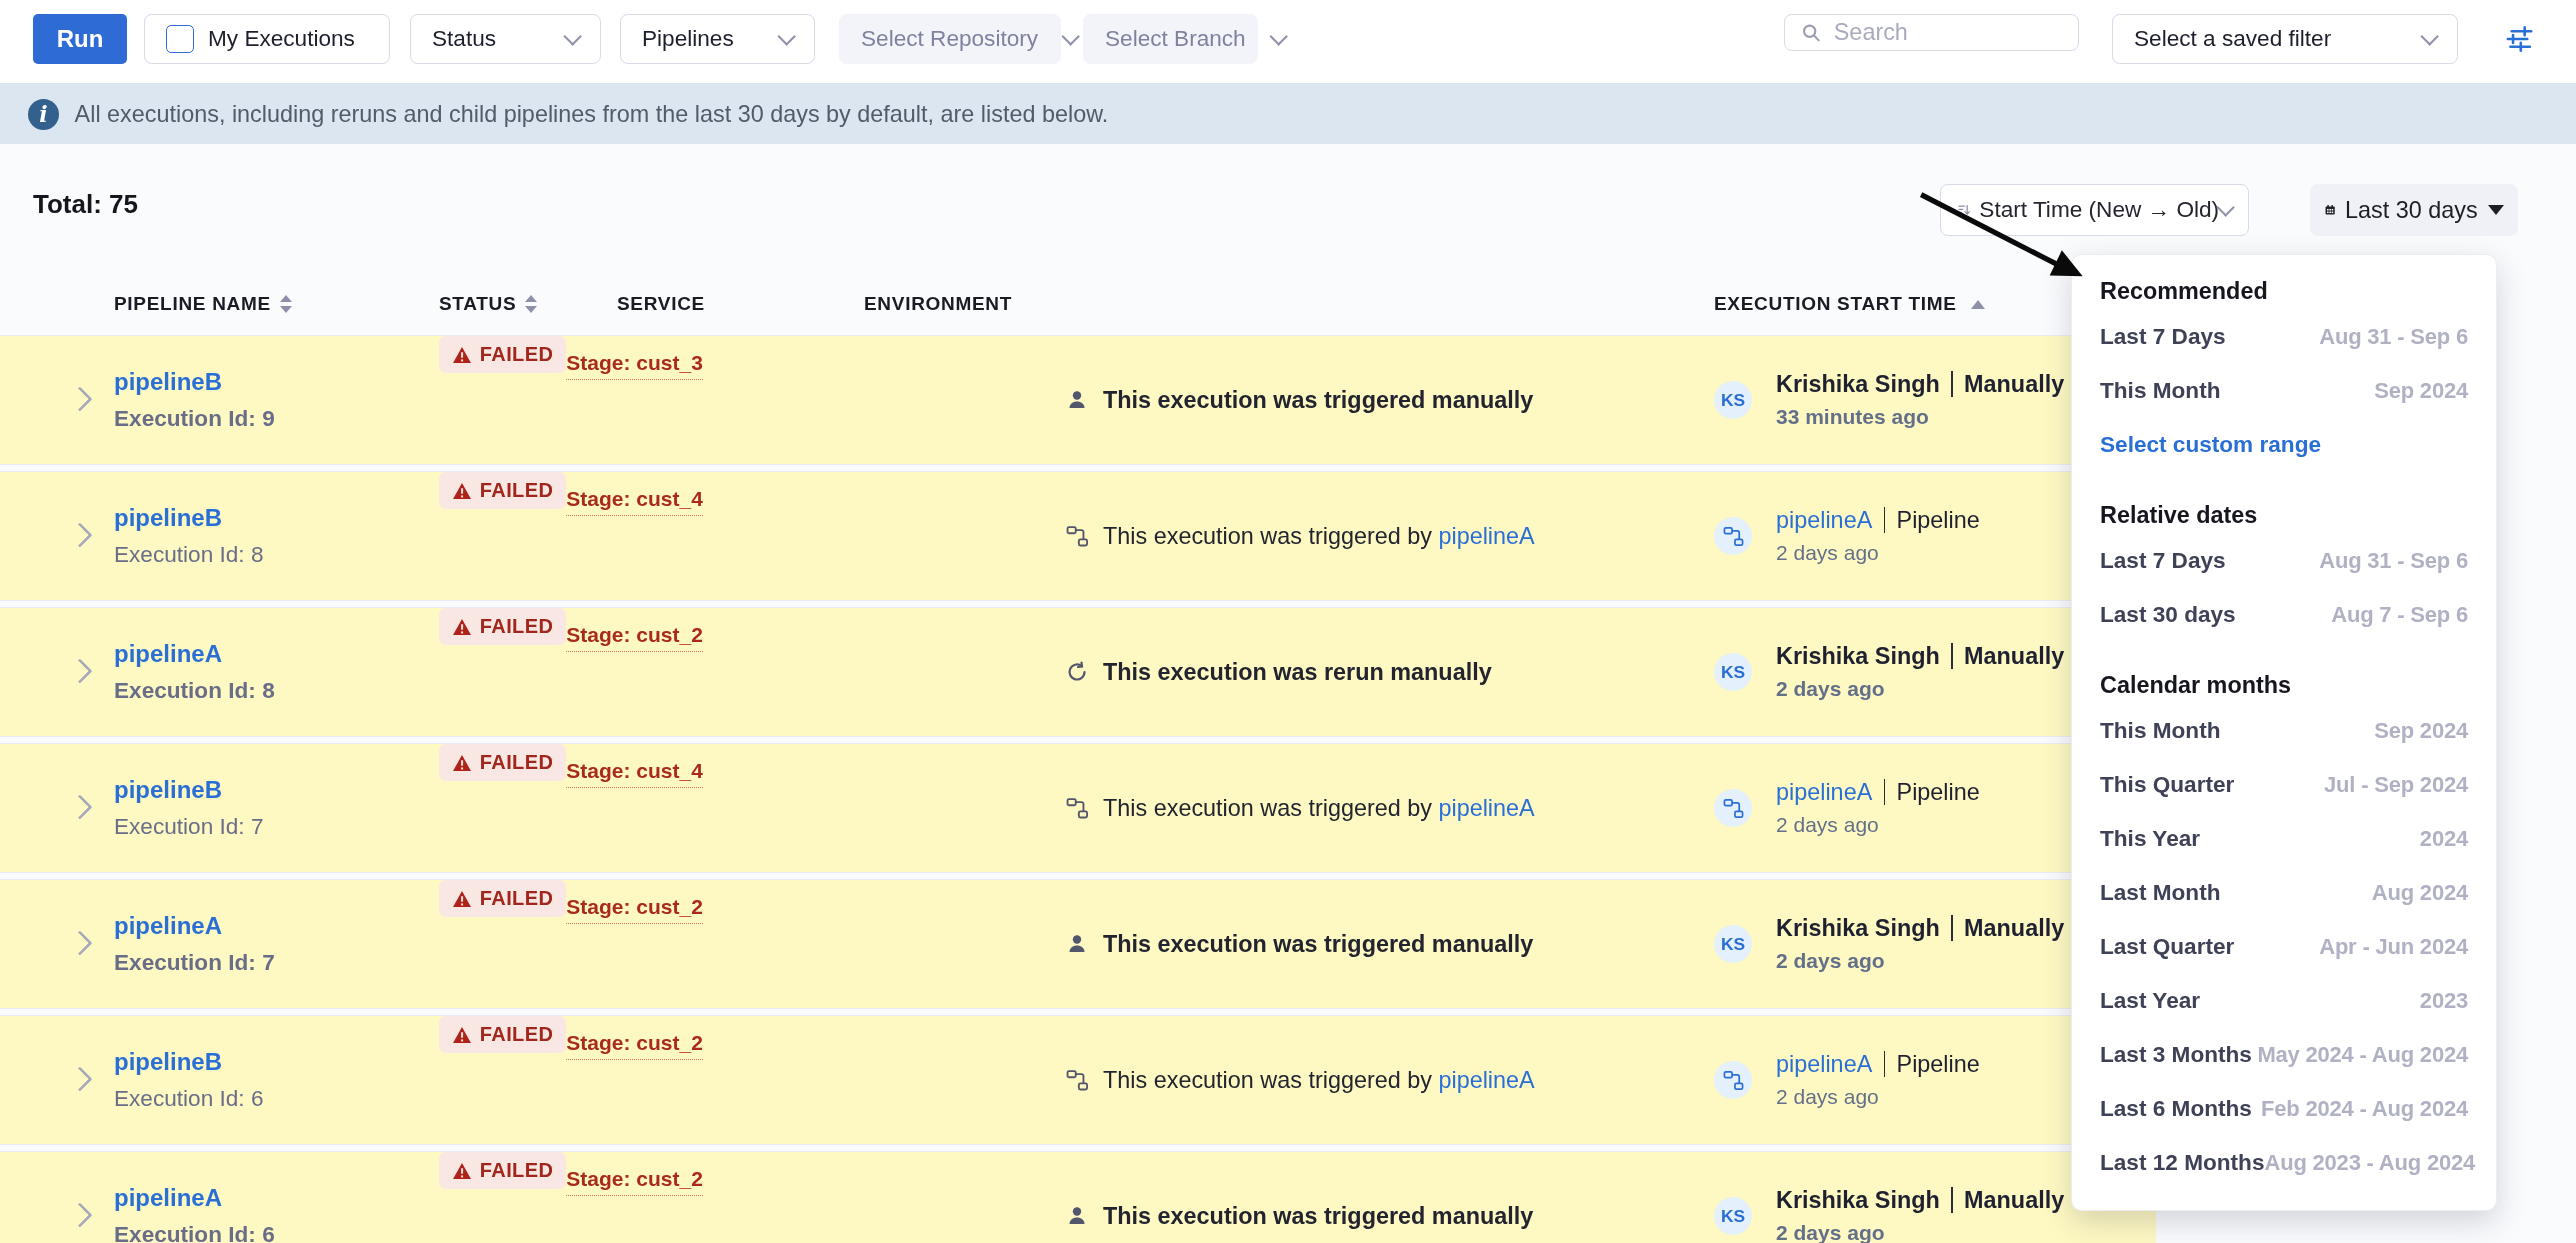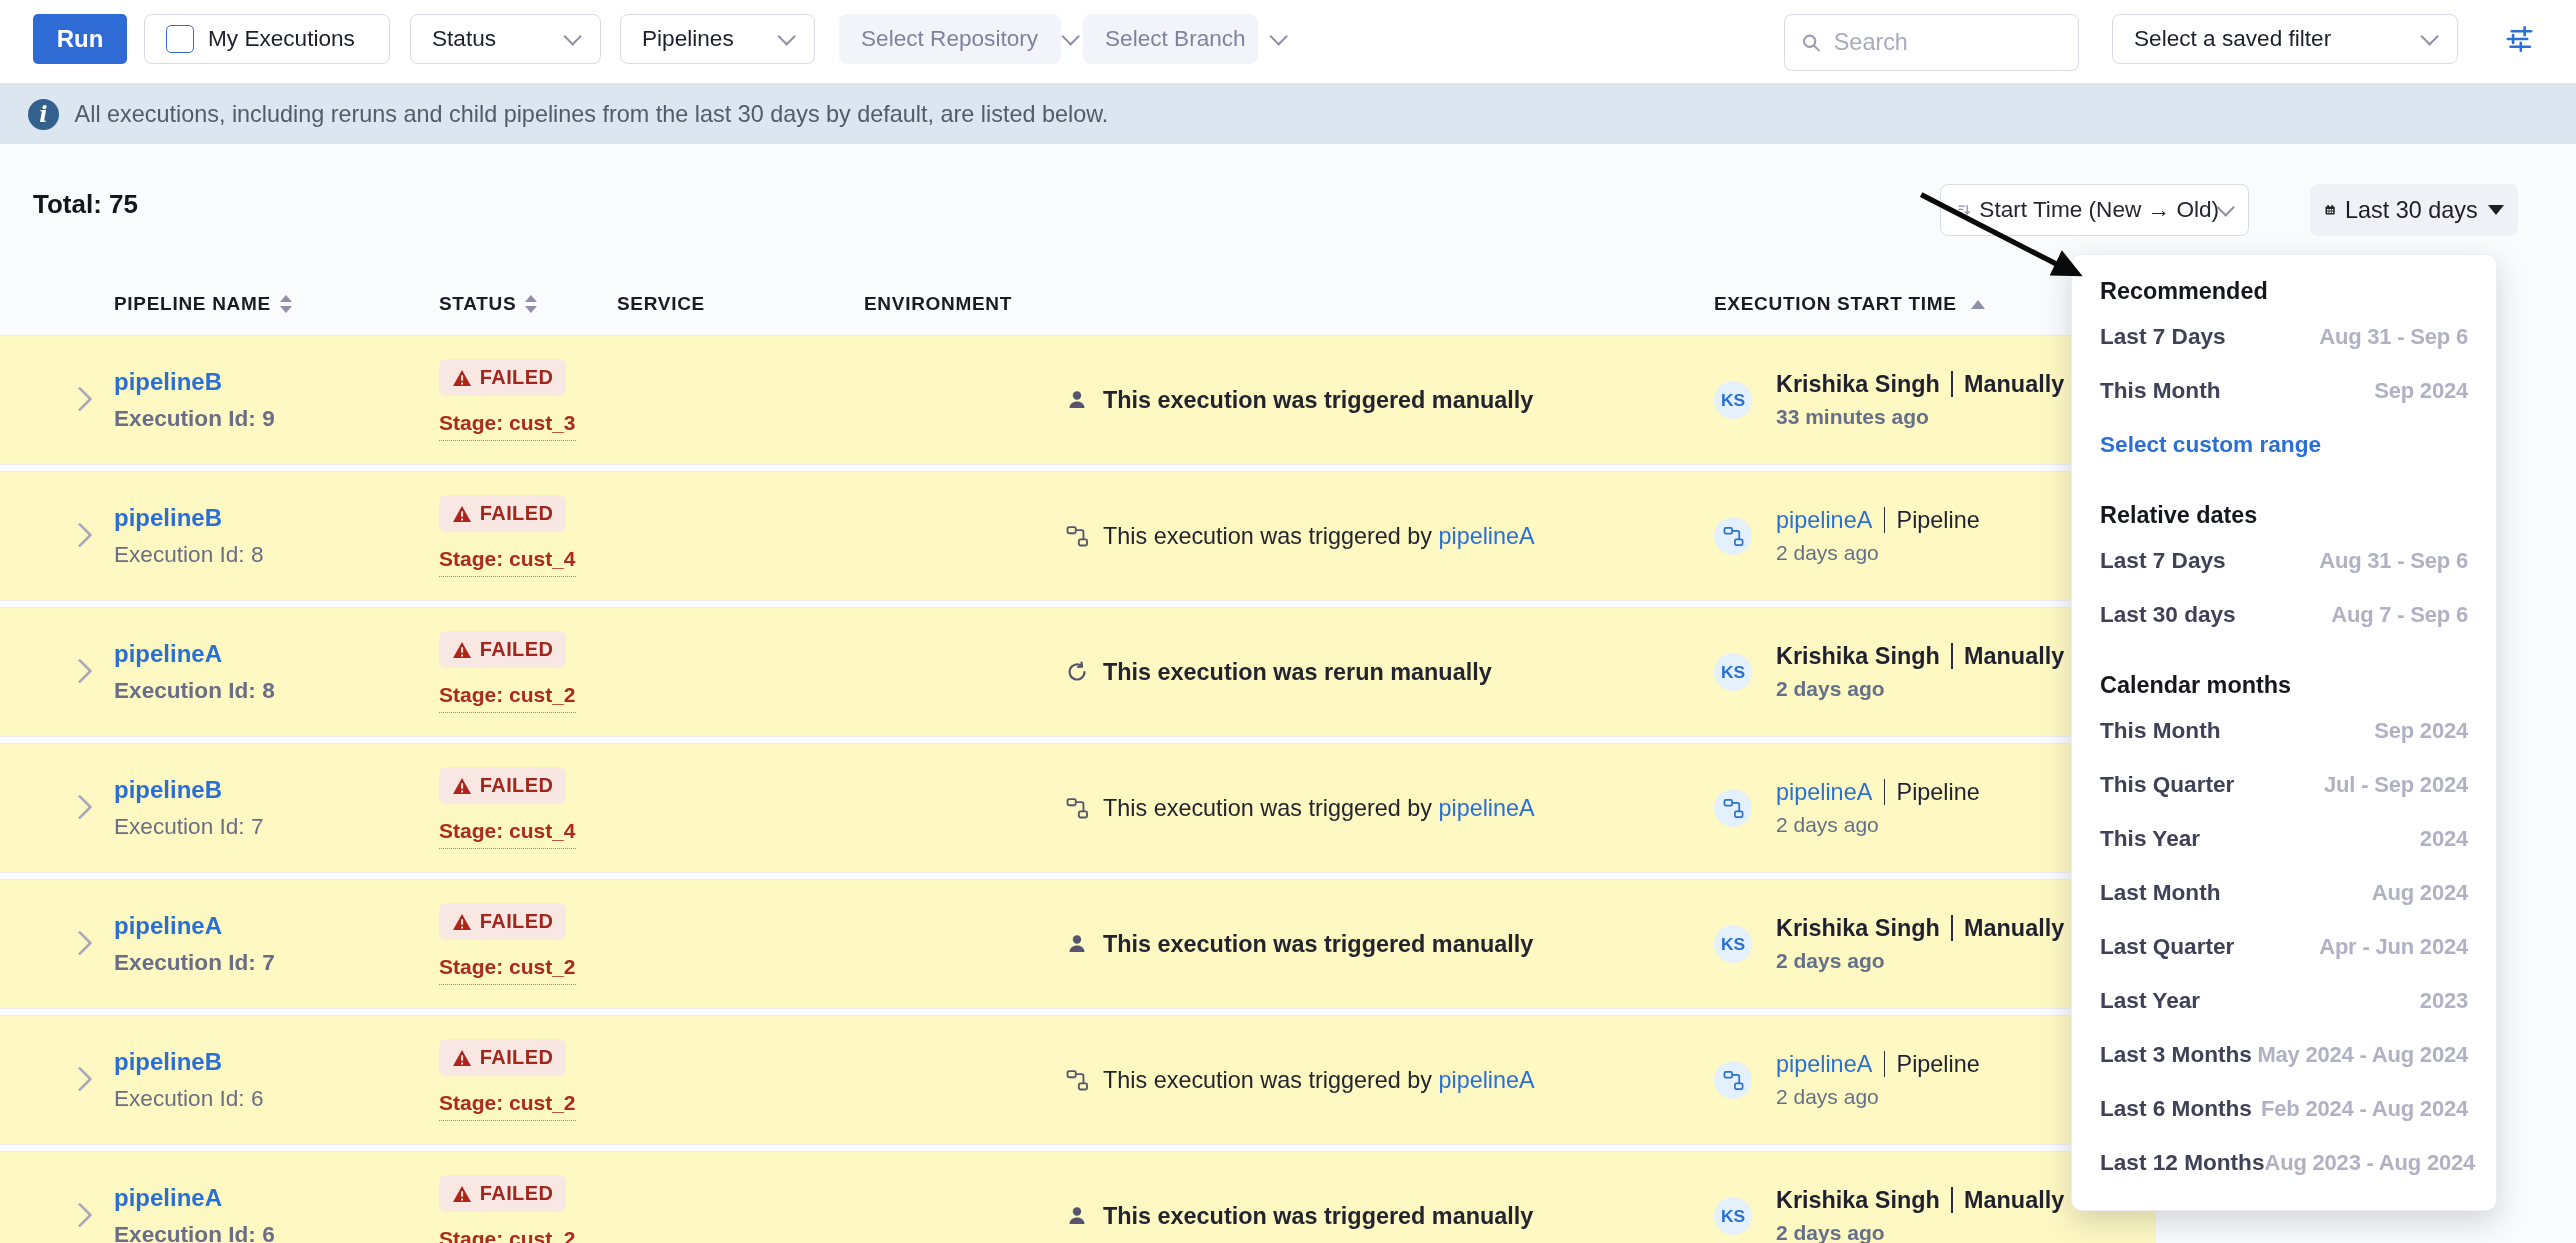--- a/index.html
+++ b/index.html
@@ -13,21 +13,21 @@
         display:flex;align-items:center;background:#fff;border:0.9px solid #d8dae8;
         font-size:22.6px;color:#1d1f2c;padding:0 21px;white-space:nowrap;}
   .pill.muted{background:#f3f4fa;border-color:#f3f4fa;color:#7f829e;}
   .run-btn{position:absolute;left:33px;top:14px;width:94px;height:50px;border:none;border-radius:5px;
         background:#2e6bd5;color:#fff;font-size:24px;font-weight:bold;cursor:pointer;
         font-family:inherit;}
   .chev{width:11.3px;height:11.3px;border-right:2.2px solid #8f92a8;border-bottom:2.2px solid #8f92a8;
         transform:rotate(45deg);margin-left:auto;margin-top:-5.2px;flex:0 0 auto;}
   .pill .lbl{margin-right:26px;}
   .cb{width:26px;height:26px;border:1.7px solid #2e6bd5;border-radius:5.2px;background:#fff;margin-right:14px;flex:0 0 auto;}
-  .searchbox{position:absolute;left:1784px;top:14px;width:295px;height:57px;box-sizing:border-box;
+  .searchbox{position:absolute;left:1784px;top:14px;width:295px;height:37px;box-sizing:border-box;
         border:0.9px solid #d8dae8;border-radius:7.8px;background:#fff;display:flex;align-items:center;padding:0 15.6px;}
   .searchbox input{border:none;outline:none;font-size:23.4px;color:#1d1f2c;width:100%;margin-left:10.4px;
         font-family:inherit;background:transparent;}
   .searchbox input::placeholder{color:#a9abbd;}
   .filter-btn{position:absolute;left:2498px;top:17.4px;width:43px;height:43px;display:flex;align-items:center;
         justify-content:center;background:transparent;border:none;cursor:pointer;}
 
   
   .banner{position:absolute;left:0;top:83px;width:2576px;height:62px;background:#dce6f1;
         display:flex;align-items:center;}
@@ -65,21 +65,21 @@
   .rows{position:absolute;left:0;top:191px;width:2576px;}
   .exec-row{position:relative;width:2156px;height:130px;box-sizing:border-box;background:#fef9c3;
         border-top:0.9px solid #ebecf3;border-bottom:0.9px solid #ebecf3;margin-bottom:6px;}
   .cell{position:absolute;top:0;bottom:0;display:flex;}
   .row-chevron{position:absolute;left:71px;top:50%;width:14.8px;height:14.8px;margin-top:-10.4px;
         border-top:3.5px solid #a8aabb;border-right:3.5px solid #a8aabb;transform:rotate(45deg);
         border-radius:1.7px;cursor:pointer;}
   .name-cell{left:114px;flex-direction:column;justify-content:center;gap:9.6px;}
   .pipe-name{font-size:24px;font-weight:bold;color:#2a6fd6;text-decoration:none;cursor:pointer;width:fit-content;}
   .exec-id{font-size:22.6px;color:#6a6d88;}
-  .status-cell{left:439px;flex-direction:column;justify-content:center;align-items:flex-start;}
+  .status-cell{left:439px;flex-direction:row;justify-content:center;align-items:flex-start;}
   .badge{display:inline-flex;align-items:center;gap:7.8px;background:#f9e7e3;border-radius:7px;
         padding:7px 13px;}
   .badge span{font-size:20px;font-weight:bold;color:#a1271c;letter-spacing:0.4px;}
   .stage-link{margin-top:14.8px;font-size:21px;font-weight:bold;color:#ab2a1e;text-decoration:none;
         border-bottom:1.7px dotted #cf7066;padding-bottom:4.3px;cursor:pointer;width:fit-content;}
   .trigger-cell{left:1063px;flex-direction:row;align-items:center;gap:12px;font-size:23.4px;color:#23242f;white-space:nowrap;}
   .ticon{display:none;align-items:center;justify-content:center;width:28px;height:28px;color:#53566c;}
   .exec-row.t-user .icon-user{display:flex;}
   .exec-row.t-pipeline .icon-pipeline{display:flex;}
   .exec-row.t-rerun .icon-rerun{display:flex;}

